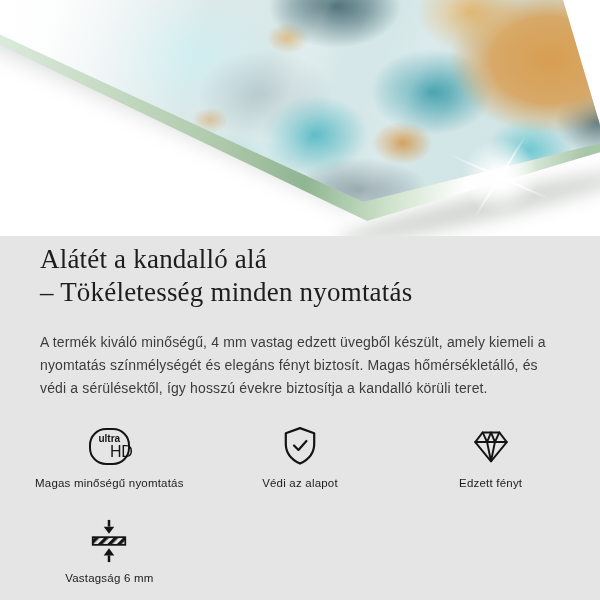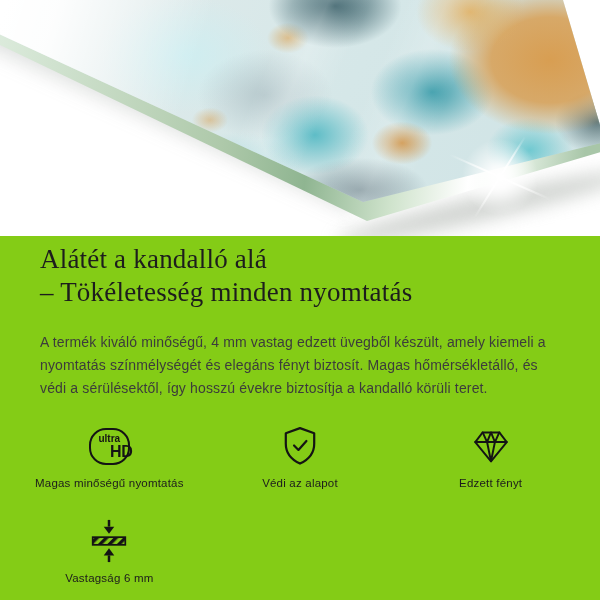--- a/index.html
+++ b/index.html
@@ -1,21 +1,21 @@
 <!DOCTYPE html>
 <html><head>
 <meta charset="utf-8">
 <style>
   html,body{margin:0;padding:0;}
   body{
     width:600px;height:600px;overflow:hidden;background:#ffffff;
     font-family:"Liberation Sans","DejaVu Sans",sans-serif;
     -webkit-font-smoothing:antialiased;
   }
-  .page{width:600px;height:600px;position:relative;background:#84cc16;}
+  .page{width:600px;height:600px;position:relative;background:#e5e5e5;}
 
   
   .hero{position:relative;width:600px;height:236px;overflow:hidden;background:#fff;}
   .shadow-bottom{
     position:absolute;left:332px;top:196px;width:300px;height:24px;
     background:#aab0aa;opacity:.55;filter:blur(9px);
     transform:rotate(-13deg);border-radius:50%;
   }
   .shadow-left{
     position:absolute;left:-50px;top:4px;width:450px;height:34px;
@@ -89,21 +89,21 @@
   }
   .feature{display:flex;flex-direction:column;align-items:center;text-align:center;}
   .icon-box{height:44px;display:flex;align-items:center;justify-content:center;}
   .feature-label{margin-top:9px;font-size:11.5px;color:#1c1c1c;letter-spacing:.2px;}
   .uhd-box{
     width:41px;height:37px;border:2.6px solid #141414;border-radius:17px;
     display:flex;flex-direction:column;align-items:center;justify-content:center;
     color:#141414;box-sizing:border-box;
   }
   .uhd-top{font-size:10px;font-weight:700;line-height:10px;}
-  .uhd-bottom{font-size:16px;font-weight:700;line-height:15px;letter-spacing:-.3px;padding-left:24px;}
+  .uhd-bottom{font-size:16px;font-weight:400;line-height:15px;letter-spacing:-.3px;padding-left:24px;}
 </style>
 </head>
 <body>
 
 <div class="page">
 
   <div class="hero">
     <div class="shadow-bottom"></div>
     <div class="shadow-left"></div>
     <div class="glass-edge"></div>

